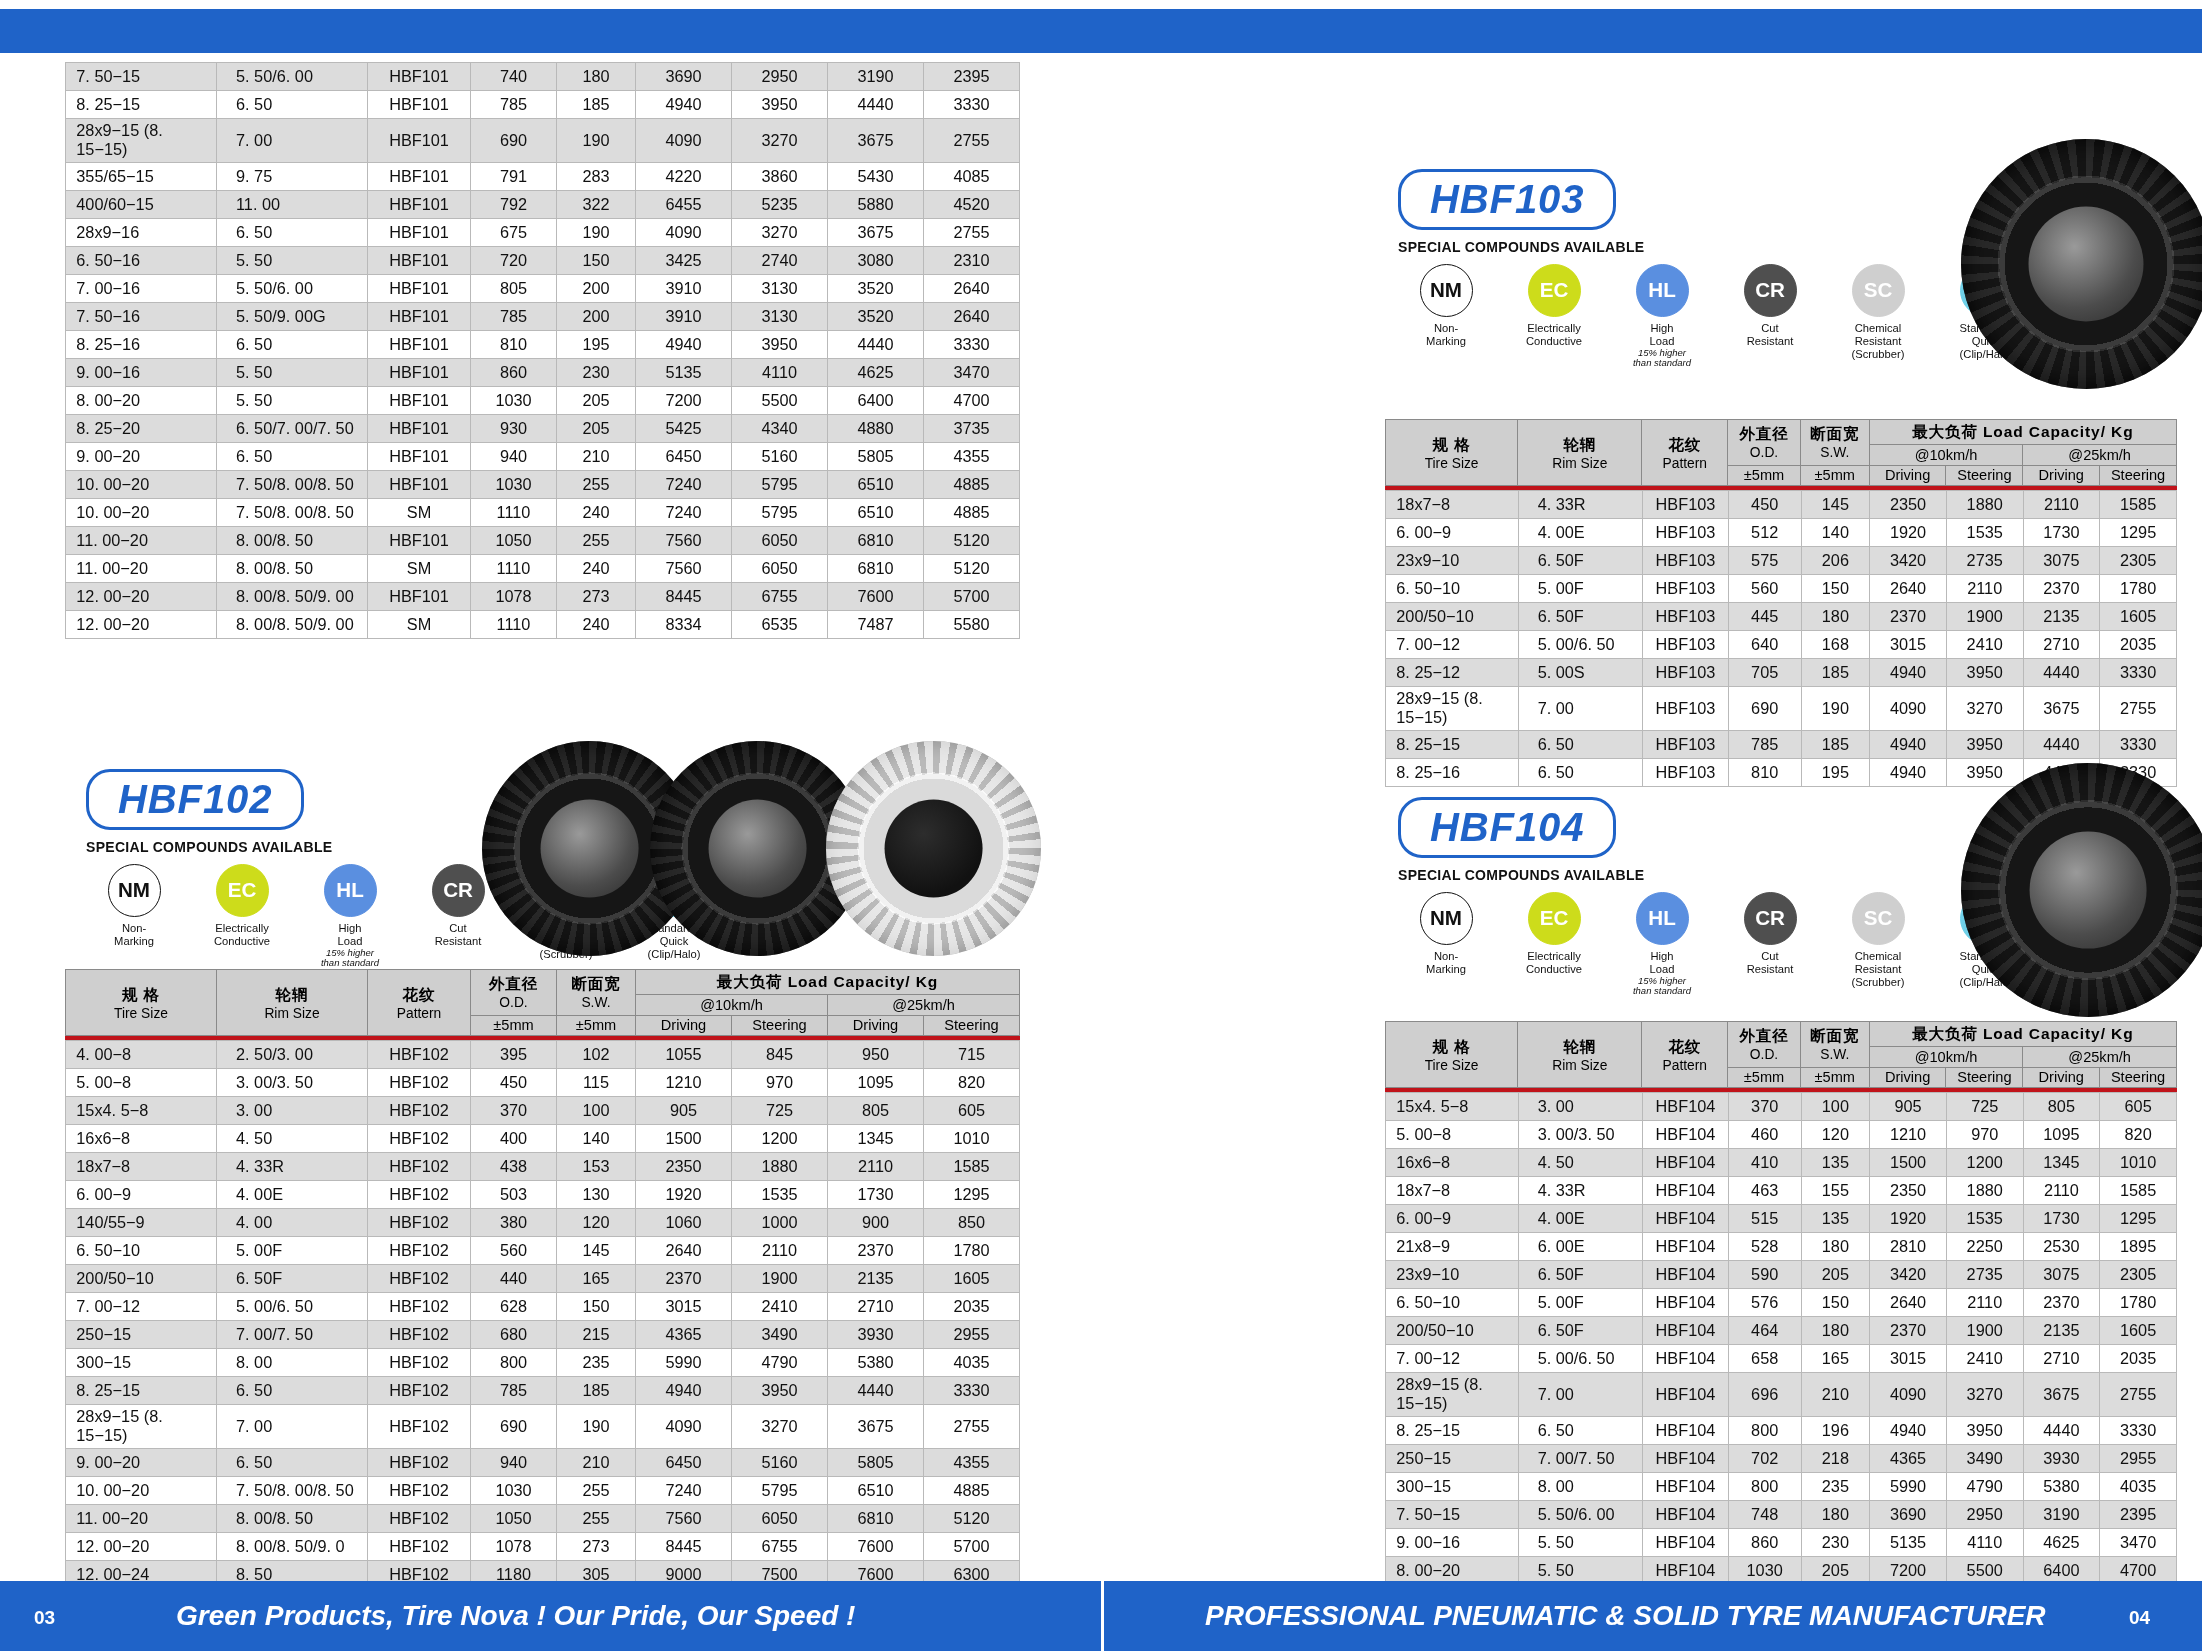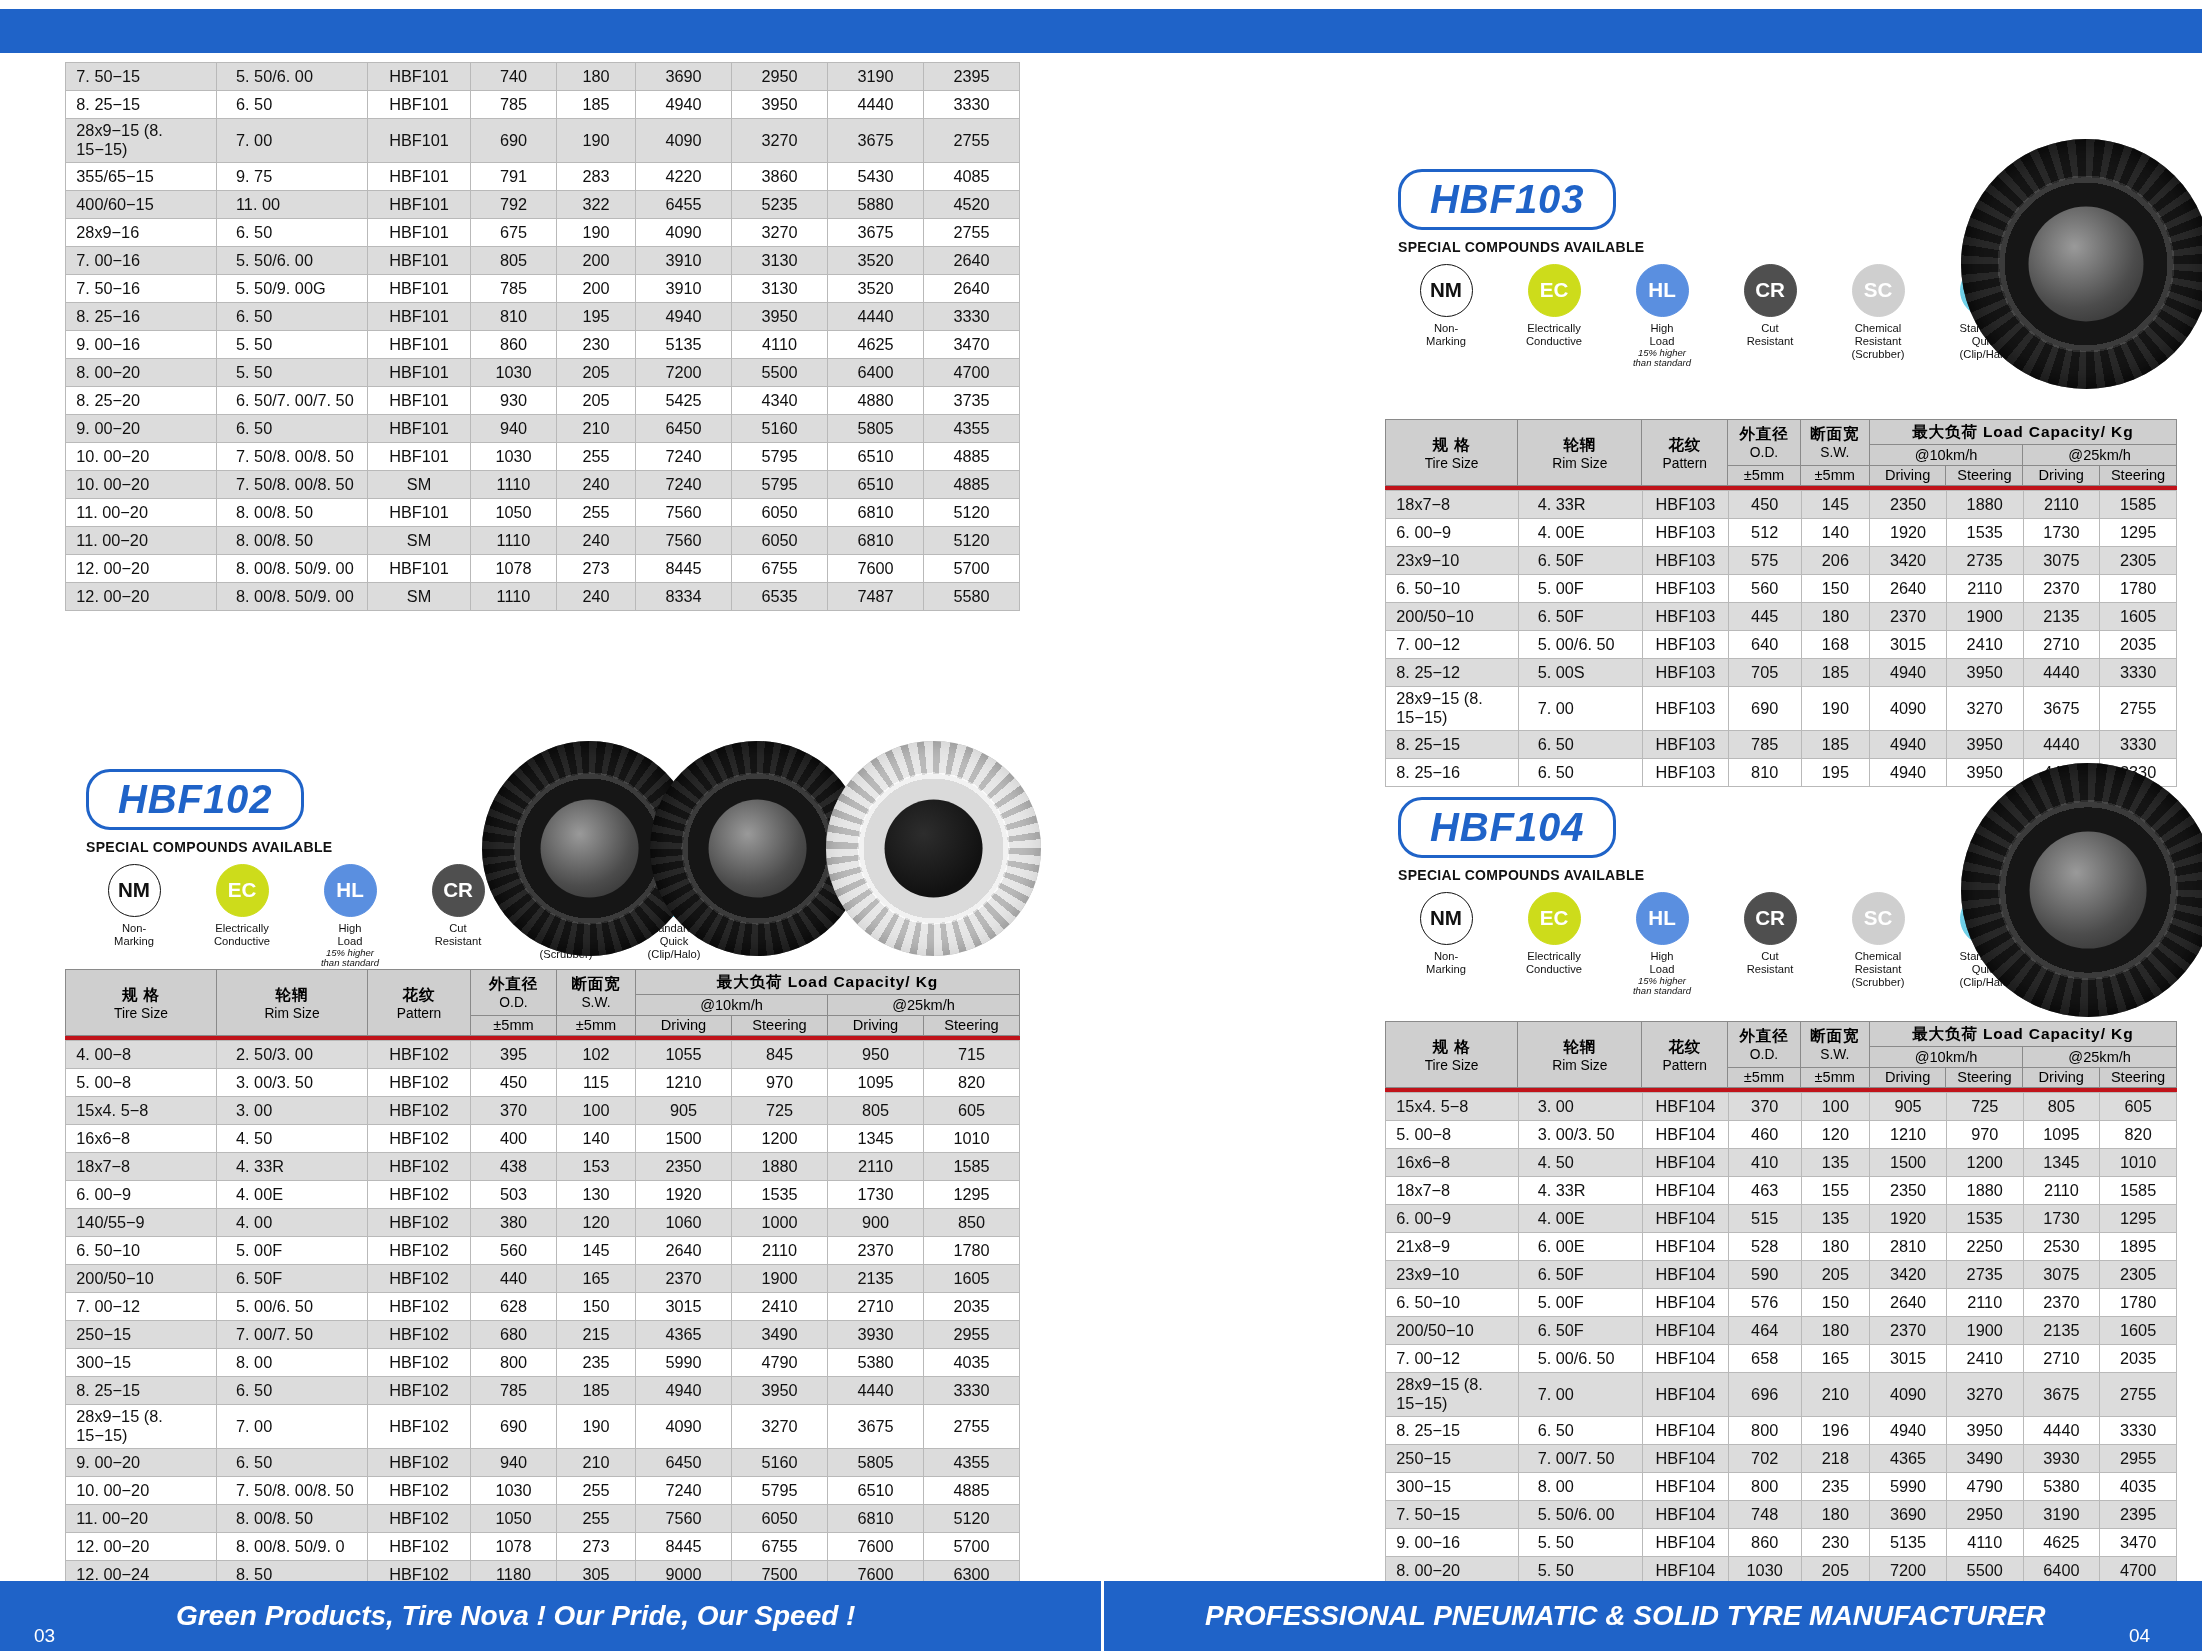--- a/index.html
+++ b/index.html
@@ -91,21 +91,21 @@
     background:repeating-conic-gradient(from 0deg, rgba(255,255,255,0.06) 0deg 4deg, rgba(0,0,0,0.25) 4deg 9deg);
     mask: radial-gradient(circle, transparent 0 49%, #000 49% 100%);
     -webkit-mask: radial-gradient(circle, transparent 0 49%, #000 49% 100%);
   }
   .tyre.white .tread{
     background:repeating-conic-gradient(from 0deg, rgba(0,0,0,0.10) 0deg 4deg, rgba(255,255,255,0.5) 4deg 9deg);
   }
 
   
   .footer { position:absolute; left:0; top:1581px; width:2203px; height:71px; background:#1f63c8; }
-  .footer .pgnum { position:absolute; color:#fff; font-size:19px; font-weight:normal; top:44px; }
+  .footer .pgnum { position:absolute; color:#fff; font-size:19px; font-weight:bold; top:26px; }
   .footer .slogan {
     position:absolute; color:#fff; font-size:28px; font-weight:bold; font-style:italic; top:19px;
   }
   .footer .divider { position:absolute; left:1101px; top:0; width:3.4px; height:71px; background:#ffffff; }
 </style>
 </head>
 <body>
 
 <div class="topbar">
   <div class="white-gap"></div>
@@ -187,20 +187,31 @@
             <tr>
               <td class="first">28x9−16</td>
               <td class="second">6. 50</td>
               <td>HBF101</td>
               <td>675</td>
               <td>190</td>
               <td>4090</td>
               <td>3270</td>
               <td>3675</td>
               <td>2755</td>
+            </tr>
+            <tr>
+              <td class="first">6. 50−16</td>
+              <td class="second">5. 50</td>
+              <td>HBF101</td>
+              <td>720</td>
+              <td>150</td>
+              <td>3425</td>
+              <td>2740</td>
+              <td>3080</td>
+              <td>2310</td>
             </tr>
             <tr>
               <td class="first">7. 00−16</td>
               <td class="second">5. 50/6. 00</td>
               <td>HBF101</td>
               <td>805</td>
               <td>200</td>
               <td>3910</td>
               <td>3130</td>
               <td>3520</td>

